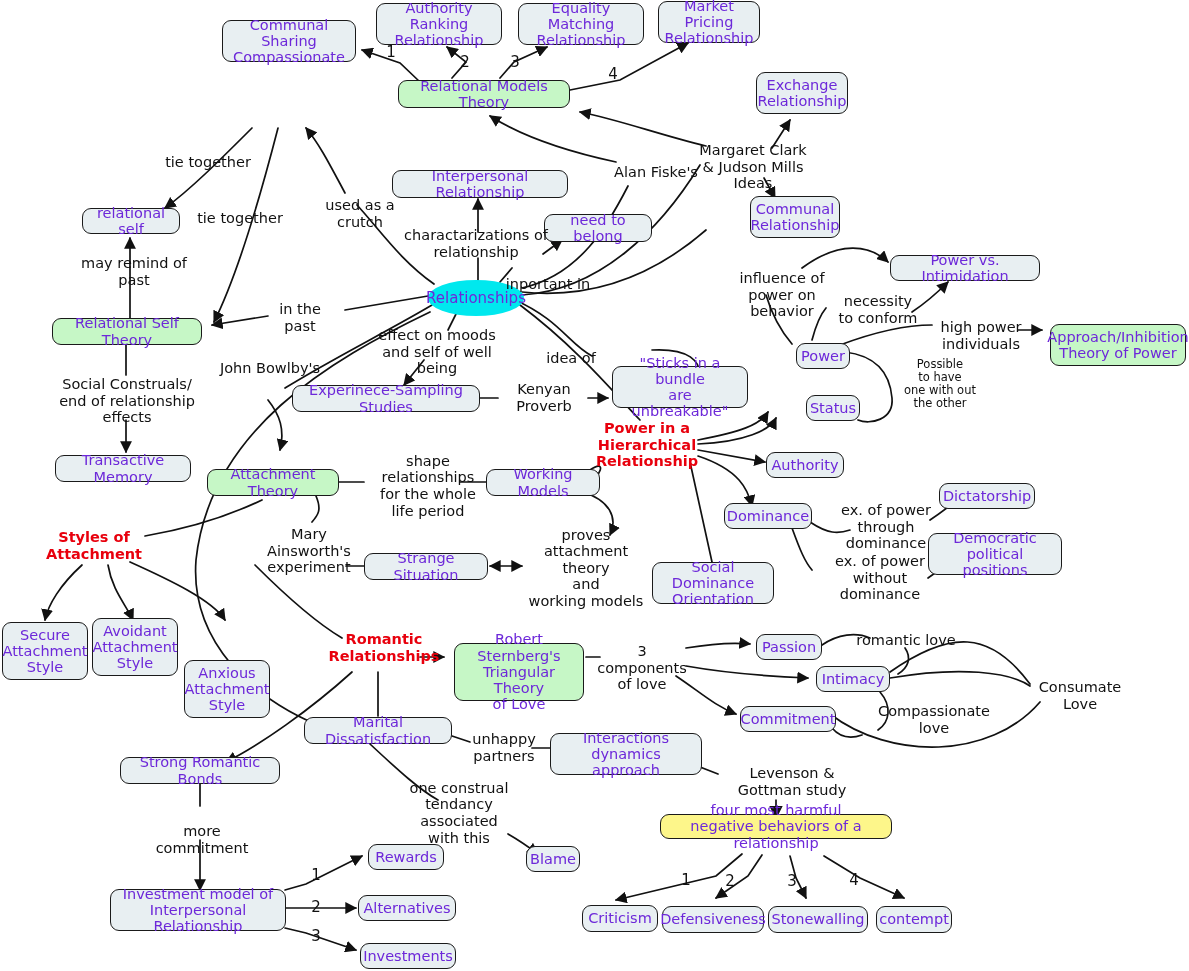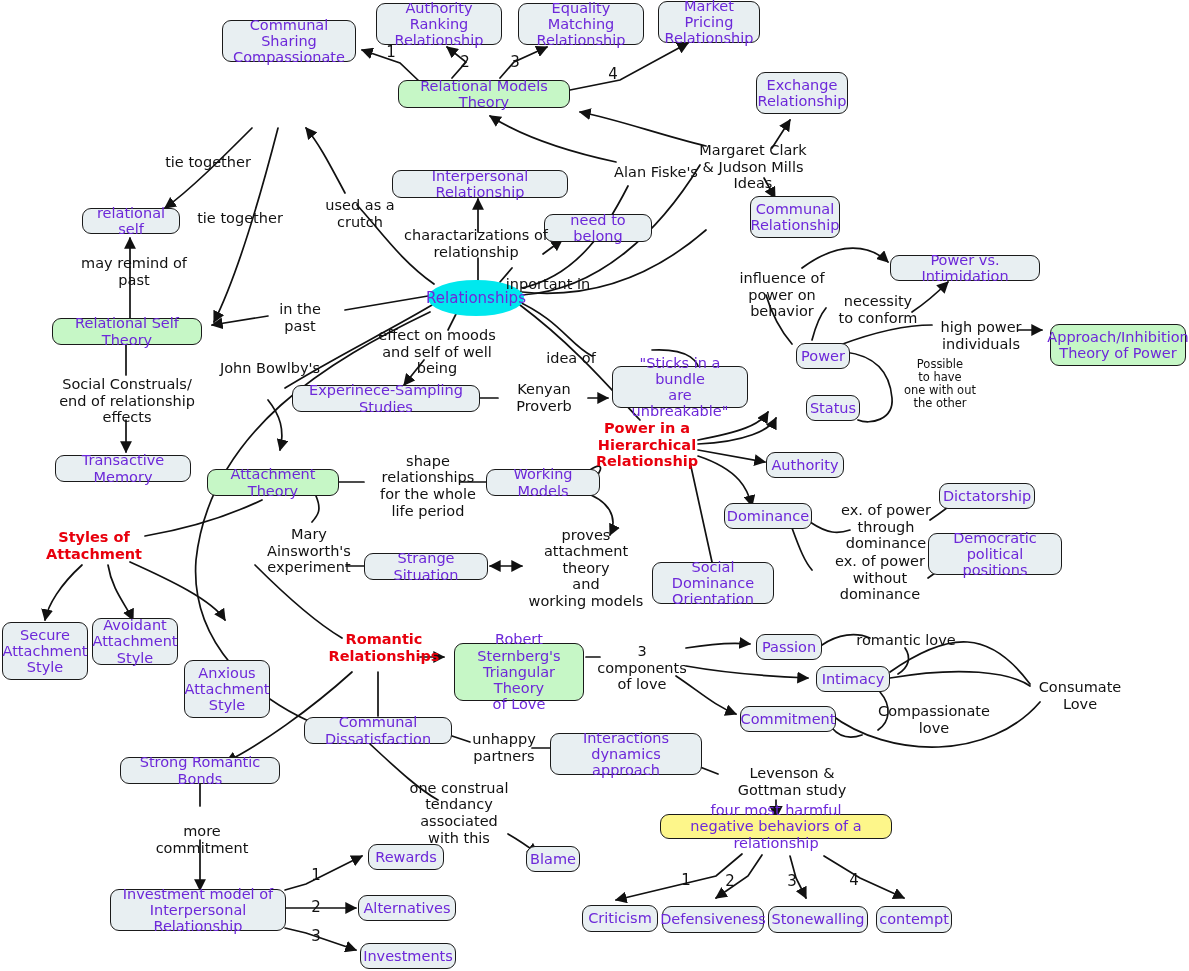--- a/index.html
+++ b/index.html
@@ -300,39 +300,39 @@
 
   <div class="node" style="left:364px; top:553px; width:124px; height:27px;">Strange Situation</div>
 
   <div class="node" style="left:652px; top:562px; width:122px; height:42px;">Social Dominance
 Orientation</div>
 
   <div class="node" style="left:2px; top:622px; width:86px; height:58px;">Secure
 Attachment
 Style</div>
 
-  <div class="node" style="left:92px; top:618px; width:86px; height:47px;">Avoidant
+  <div class="node" style="left:92px; top:618px; width:86px; height:58px;">Avoidant
 Attachment
 Style</div>
 
   <div class="node" style="left:184px; top:620px; width:86px; height:58px;margin-top:40px;">Anxious
 Attachment
 Style</div>
 
   <div class="node green" style="left:454px; top:643px; width:130px; height:58px;">Robert Sternberg's
 Triangular Theory
 of Love</div>
 
   <div class="node" style="left:756px; top:634px; width:66px; height:26px;">Passion</div>
 
   <div class="node" style="left:816px; top:666px; width:74px; height:26px;">Intimacy</div>
 
   <div class="node" style="left:740px; top:706px; width:96px; height:26px;">Commitment</div>
 
-  <div class="node" style="left:304px; top:717px; width:148px; height:27px;">Communal Dissatisfaction</div>
+  <div class="node" style="left:304px; top:717px; width:148px; height:27px;">Marital Dissatisfaction</div>
 
   <div class="node" style="left:550px; top:733px; width:152px; height:42px;">Interactions
 dynamics approach</div>
 
   <div class="node" style="left:120px; top:757px; width:160px; height:27px;">Strong Romantic Bonds</div>
 
   <div class="node yellow" style="left:660px; top:814px; width:232px; height:25px;">four most harmful
 negative behaviors of a relationship</div>
 
   <div class="node" style="left:368px; top:844px; width:76px; height:26px;">Rewards</div>

